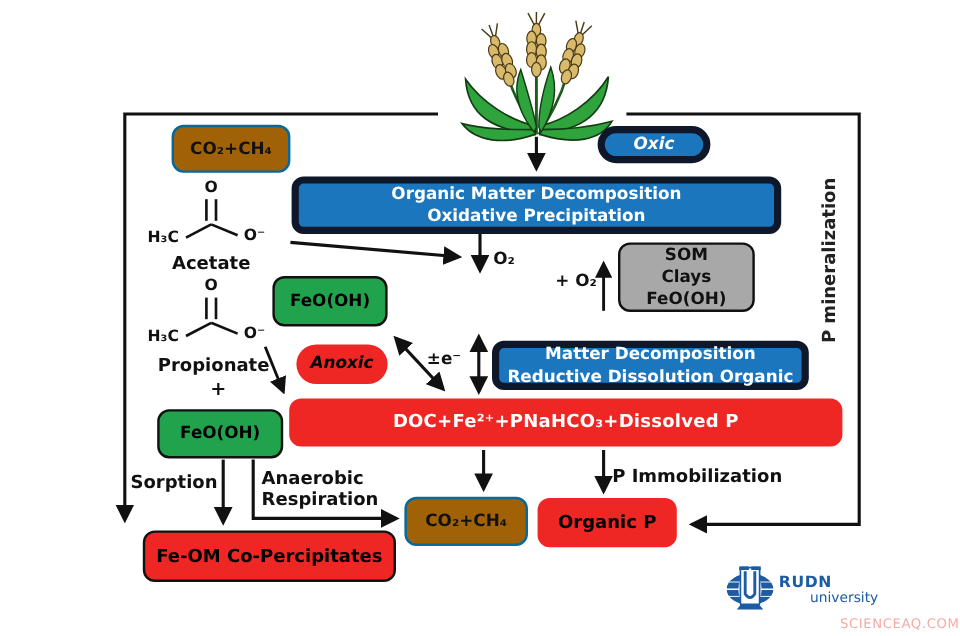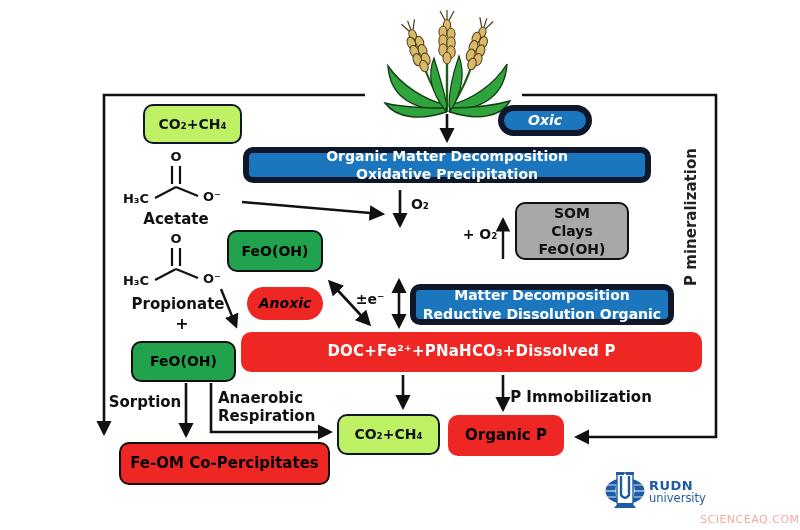--- a/index.html
+++ b/index.html
@@ -5,31 +5,31 @@
   html,body{margin:0;padding:0;background:#fff;}
   .stage{position:relative;width:800px;height:530px;background:#ffffff;overflow:hidden;
          font-family:"DejaVu Sans","Liberation Sans",sans-serif;}
   .stage svg{position:absolute;left:0;top:0;z-index:0;}
   .box{position:absolute;z-index:1;display:flex;flex-direction:column;align-items:center;
        justify-content:center;text-align:center;border-radius:10px;line-height:1.3;
        box-sizing:border-box;}
   .box.blue{background:#1b76bd;border:6px solid #0f172a;color:#ffffff;font-weight:bold;font-size:14px;}
   .box.green{background:#21a34e;border:2px solid #111;color:#000;font-weight:bold;font-size:14px;}
   .box.gray{background:#a8a8a8;border:2px solid #111;color:#111;font-weight:bold;font-size:14px;}
-  .box.white{background:#bef264;border:2px solid #0f172a;color:#111;font-weight:600;font-size:14px;}
+  .box.white{background:#a16207;border:2px solid #0369a1;color:#111;font-weight:600;font-size:14px;}
   .box.red{background:#ee2724;border:none;color:#000;font-weight:bold;font-size:15px;}
   .box.red.bordered{border:2px solid #111;margin-left:36px;}
   .box.pill{border-radius:17px;font-style:italic;}
   .doc-text{color:#fff;letter-spacing:.2px;}
   .lbl{position:absolute;z-index:2;color:#111;font-size:15px;font-weight:600;
        white-space:nowrap;text-align:center;}
   .chem{font-size:13px;font-weight:600;}
   .vert{transform:rotate(-90deg);transform-origin:center;}
   .logo-brand{position:absolute;z-index:2;color:#1d5ba5;font-weight:bold;font-size:13px;letter-spacing:.5px;}
-  .logo-sub{position:absolute;z-index:2;color:#1d5ba5;font-size:11.5px;}
+  .logo-sub{position:absolute;z-index:2;color:#1d5ba5;font-size:11.5px;margin-left:26px;}
   .watermark{position:absolute;z-index:2;color:#f5aaa5;font-size:11px;letter-spacing:.5px;}
 </style>
 </head>
 <body>
 
 <div class="stage">
 
   <svg width="800" height="530" viewBox="0 0 800 530">
     <defs>
       <marker id="ah" viewBox="0 0 10 10" refX="8" refY="5" markerWidth="6" markerHeight="6" orient="auto-start-reverse">
@@ -132,21 +132,21 @@
       <rect x="616" y="472" width="8" height="3" fill="#1d5ba5"></rect>
       <rect x="626" y="472" width="8" height="3" fill="#1d5ba5"></rect>
       <path d="M618,503 L632,503 L636,508 L614,508 Z" fill="#1d5ba5"></path>
     </g>
   </svg>
 
   <div class="box white" style="left:143px;top:104px;width:99px;height:40px;">
     <span>CO₂+CH₄</span>
   </div>
 
-  <div class="box blue" style="left:243px;top:147px;width:408px;height:36px;">
+  <div class="box blue" style="left:243px;top:147px;width:408px;height:48px;">
     <span>Organic Matter Decomposition</span>
     <span>Oxidative Precipitation</span>
   </div>
 
   <div class="box blue pill" style="left:498px;top:105px;width:94px;height:31px;">
     <span>Oxic</span>
   </div>
 
   <div class="box green" style="left:227px;top:230px;width:96px;height:42px;">
     <span>FeO(OH)</span>
@@ -181,21 +181,21 @@
   </div>
 
   <div class="box white" style="left:337px;top:414px;width:103px;height:41px;">
     <span>CO₂+CH₄</span>
   </div>
 
   <div class="box red" style="left:448px;top:415px;width:116px;height:41px;">
     <span>Organic P</span>
   </div>
 
-  <div class="lbl" style="left:406px;top:196px;width:28px;font-size:14px;">O₂</div>
+  <div class="lbl" style="left:406px;top:208px;width:28px;font-size:14px;">O₂</div>
   <div class="lbl" style="left:458px;top:226px;width:44px;font-size:14px;">+ O₂</div>
   <div class="lbl" style="left:350px;top:291px;width:40px;font-size:14px;">±e⁻</div>
 
   <div class="lbl chem" style="left:166px;top:149px;width:20px;">O</div>
   <div class="lbl chem" style="left:118px;top:191px;width:36px;">H₃C</div>
   <div class="lbl chem" style="left:198px;top:189px;width:28px;">O⁻</div>
   <div class="lbl" style="left:136px;top:210px;width:80px;">Acetate</div>
 
   <div class="lbl chem" style="left:166px;top:231px;width:20px;">O</div>
   <div class="lbl chem" style="left:118px;top:273px;width:36px;">H₃C</div>

